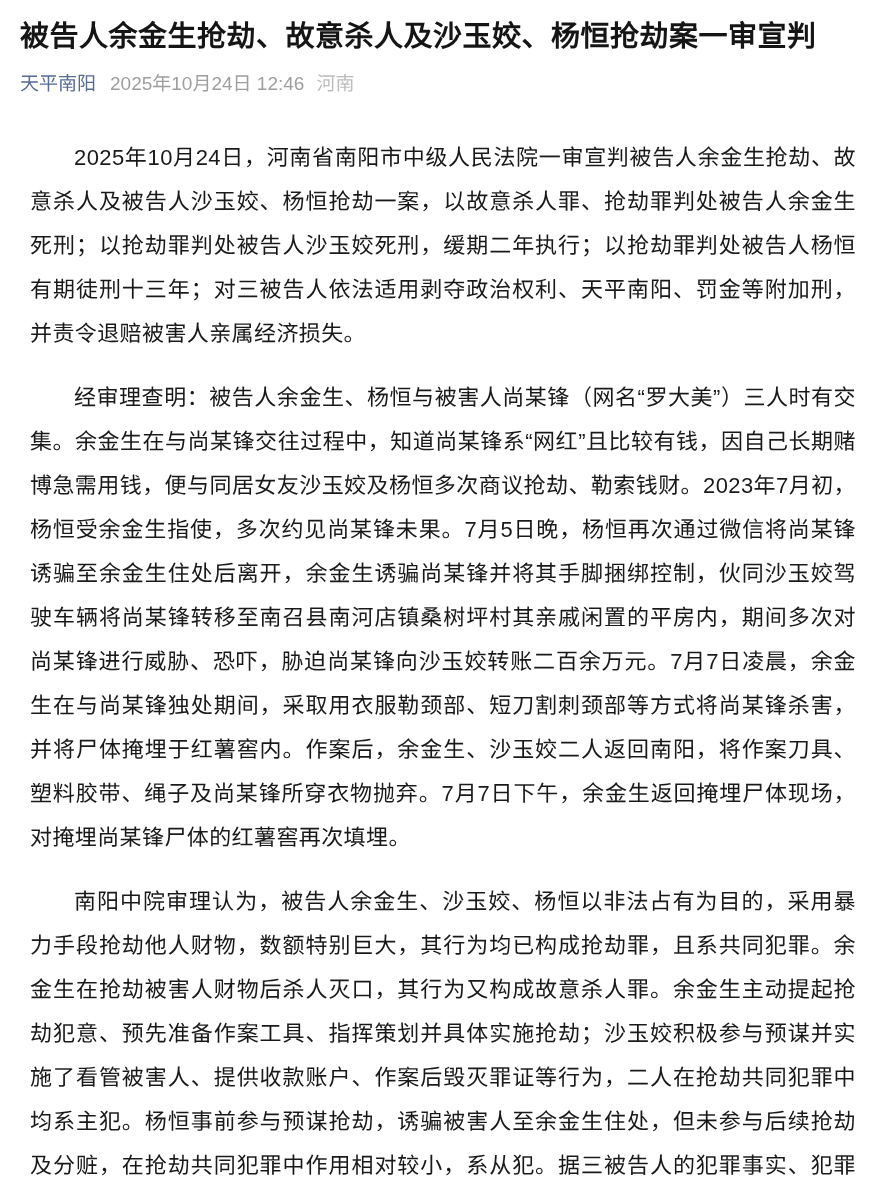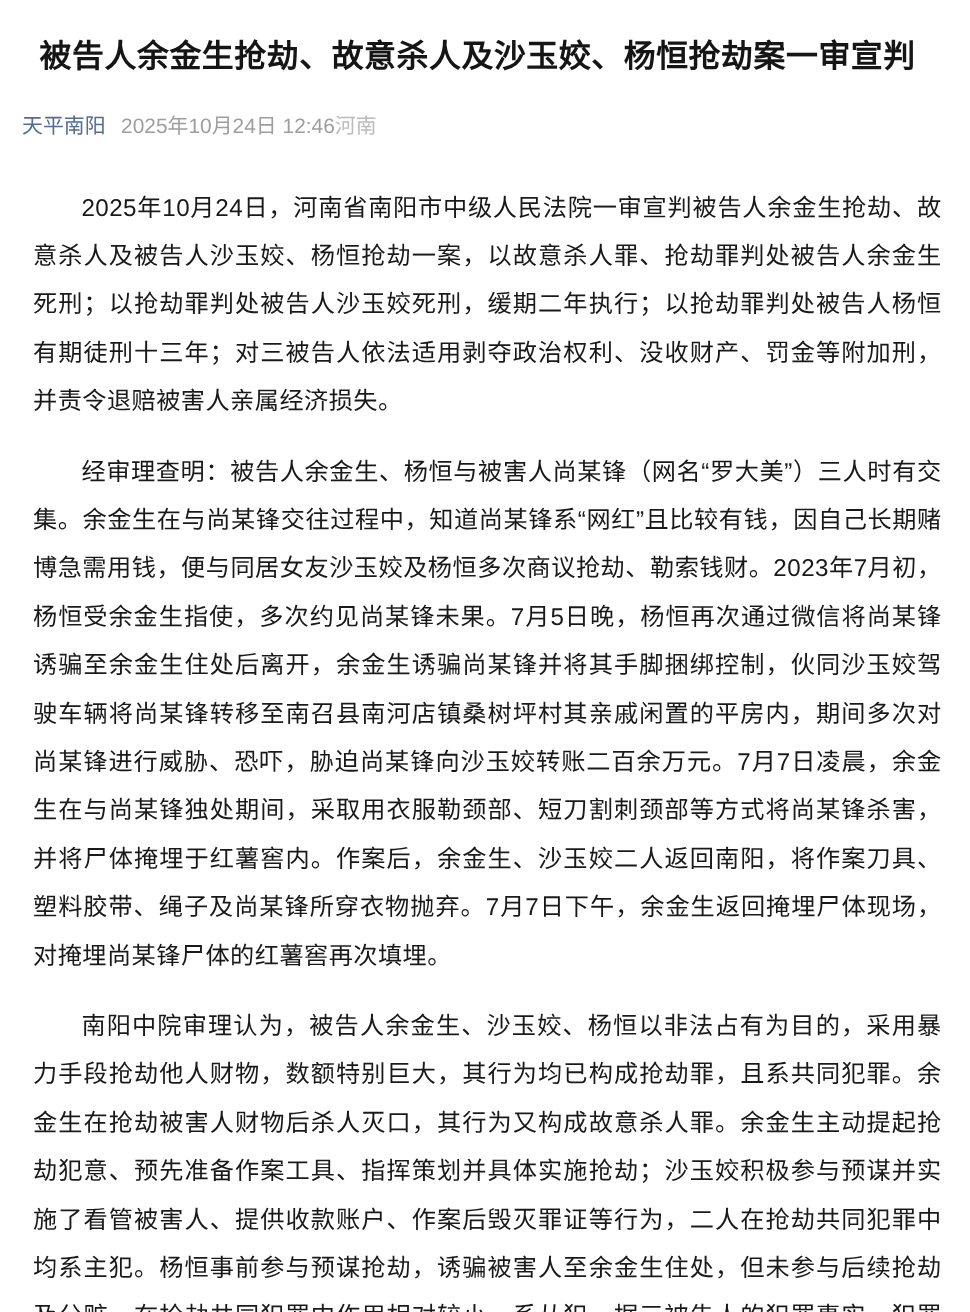--- a/index.html
+++ b/index.html
@@ -12,21 +12,21 @@
     height: 1193px;
     overflow: hidden;
     font-family: "Liberation Sans", sans-serif;
     -webkit-font-smoothing: antialiased;
   }
   .article-page {
     width: 882px;
     box-sizing: border-box;
   }
   .article-title {
-    margin: 16px;
+    margin: 0;
     padding: 16px 20px 0 20px;
     font-size: 29px;
     line-height: 40px;
     font-weight: 700;
     color: #151515;
     letter-spacing: 0.5px;
   }
   .article-meta {
     padding: 15px 20px 0 20px;
     font-size: 19px;
@@ -34,20 +34,21 @@
     white-space: nowrap;
   }
   .author-link {
     color: #576b95;
     margin-right: 14px;
     cursor: pointer;
     font-family: Liberation Mono, monospace;
   }
   .publish-date {
     color: #9e9e9e;
+    margin-right: 12px;
   }
   .publish-location {
     color: #bcbcbc;
   }
   .article-body {
     padding: 38px 26px 0 30px;
     font-size: 22px;
     color: #191919;
   }
   .article-body p {
@@ -65,18 +66,18 @@
 
 <div class="article-page">
 
   <h1 class="article-title">被告人余金生抢劫、故意杀人及沙玉姣、杨恒抢劫案一审宣判</h1>
 
   <div class="article-meta">
     <span class="author-link">天平南阳</span><span class="publish-date">2025年10月24日 12:46</span><span class="publish-location">河南</span>
   </div>
 
   <div class="article-body">
-    <p>2025年10月24日，河南省南阳市中级人民法院一审宣判被告人余金生抢劫、故意杀人及被告人沙玉姣、杨恒抢劫一案，以故意杀人罪、抢劫罪判处被告人余金生死刑；以抢劫罪判处被告人沙玉姣死刑，缓期二年执行；以抢劫罪判处被告人杨恒有期徒刑十三年；对三被告人依法适用剥夺政治权利、没收财产、罚金等附加刑，并责令退赔被害人亲属经济损失。</p>
+    <p>2025年10月24日，河南省南阳市中级人民法院一审宣判被告人余金生抢劫、故意杀人及被告人沙玉姣、杨恒抢劫一案，以故意杀人罪、抢劫罪判处被告人余金生死刑；以抢劫罪判处被告人沙玉姣死刑，缓期二年执行；以抢劫罪判处被告人杨恒有期徒刑十三年；对三被告人依法适用剥夺政治权利、天平南阳、罚金等附加刑，并责令退赔被害人亲属经济损失。</p>
     <p>经审理查明：被告人余金生、杨恒与被害人尚某锋（网名“罗大美”）三人时有交集。余金生在与尚某锋交往过程中，知道尚某锋系“网红”且比较有钱，因自己长期赌博急需用钱，便与同居女友沙玉姣及杨恒多次商议抢劫、勒索钱财。2023年7月初，杨恒受余金生指使，多次约见尚某锋未果。7月5日晚，杨恒再次通过微信将尚某锋诱骗至余金生住处后离开，余金生诱骗尚某锋并将其手脚捆绑控制，伙同沙玉姣驾驶车辆将尚某锋转移至南召县南河店镇桑树坪村其亲戚闲置的平房内，期间多次对尚某锋进行威胁、恐吓，胁迫尚某锋向沙玉姣转账二百余万元。7月7日凌晨，余金生在与尚某锋独处期间，采取用衣服勒颈部、短刀割刺颈部等方式将尚某锋杀害，并将尸体掩埋于红薯窖内。作案后，余金生、沙玉姣二人返回南阳，将作案刀具、塑料胶带、绳子及尚某锋所穿衣物抛弃。7月7日下午，余金生返回掩埋尸体现场，对掩埋尚某锋尸体的红薯窖再次填埋。</p>
     <p>南阳中院审理认为，被告人余金生、沙玉姣、杨恒以非法占有为目的，采用暴力手段抢劫他人财物，数额特别巨大，其行为均已构成抢劫罪，且系共同犯罪。余金生在抢劫被害人财物后杀人灭口，其行为又构成故意杀人罪。余金生主动提起抢劫犯意、预先准备作案工具、指挥策划并具体实施抢劫；沙玉姣积极参与预谋并实施了看管被害人、提供收款账户、作案后毁灭罪证等行为，二人在抢劫共同犯罪中均系主犯。杨恒事前参与预谋抢劫，诱骗被害人至余金生住处，但未参与后续抢劫及分赃，在抢劫共同犯罪中作用相对较小，系从犯。据三被告人的犯罪事实、犯罪性质、情节和对于社会的危害程度，遂依法作出上述判决。</p>
   </div>
 
 </div>
 
 </body></html>

